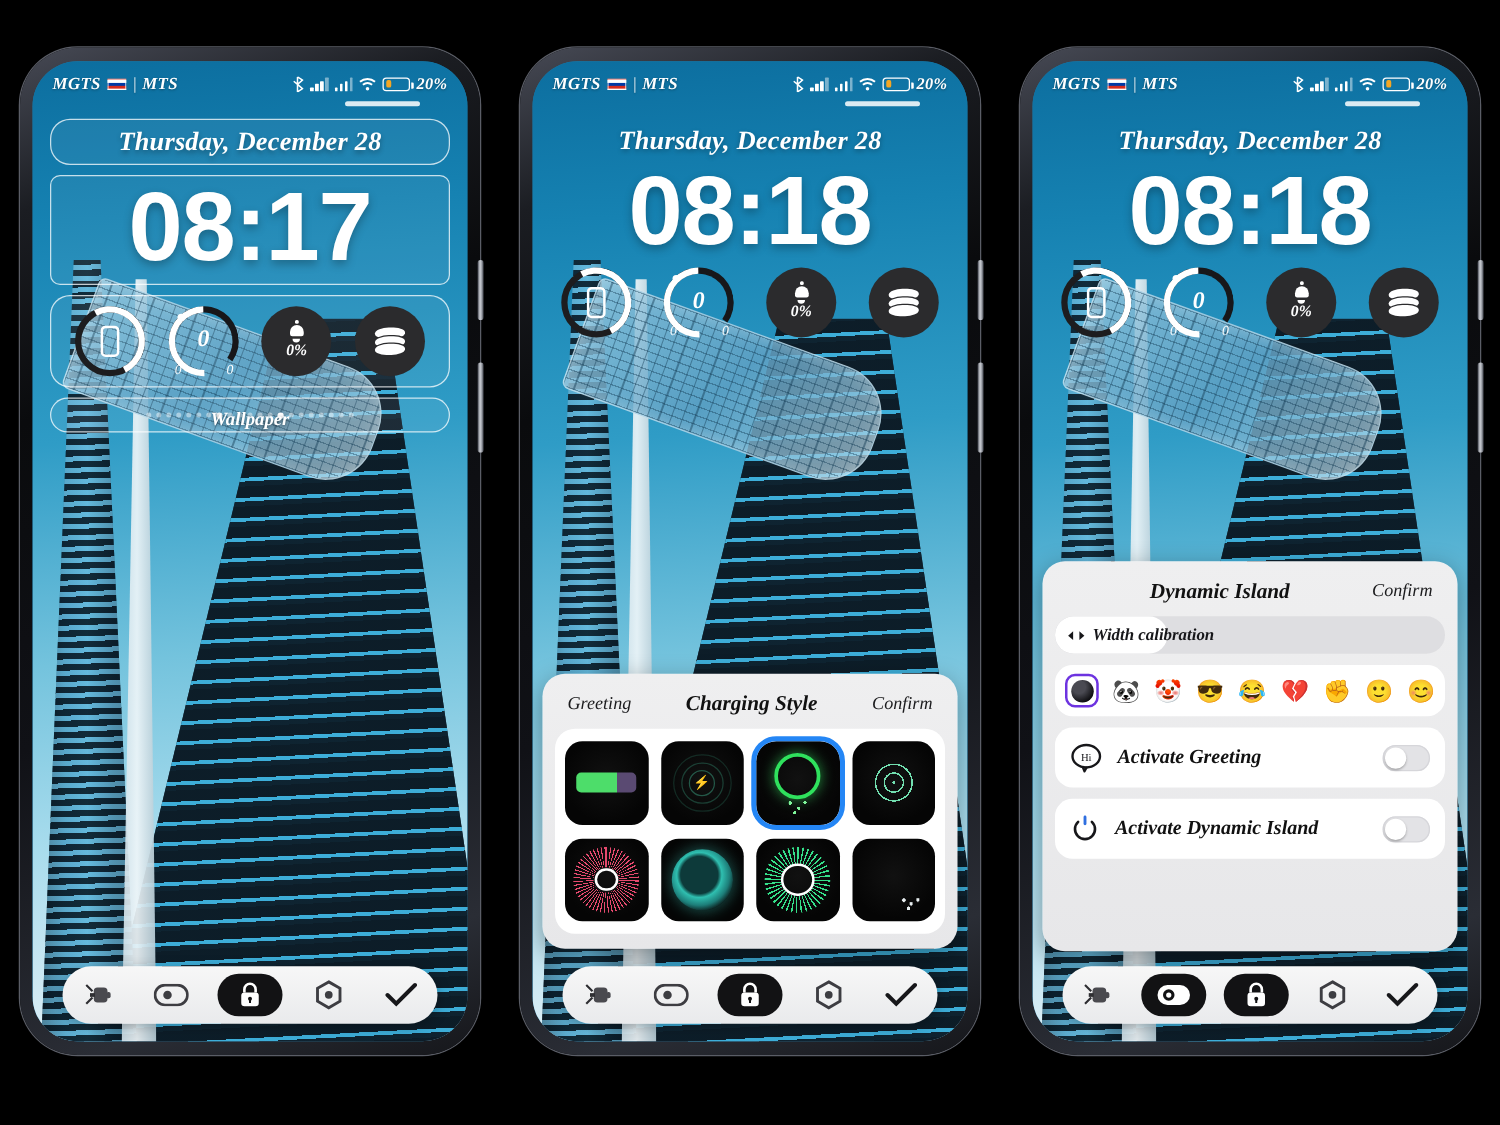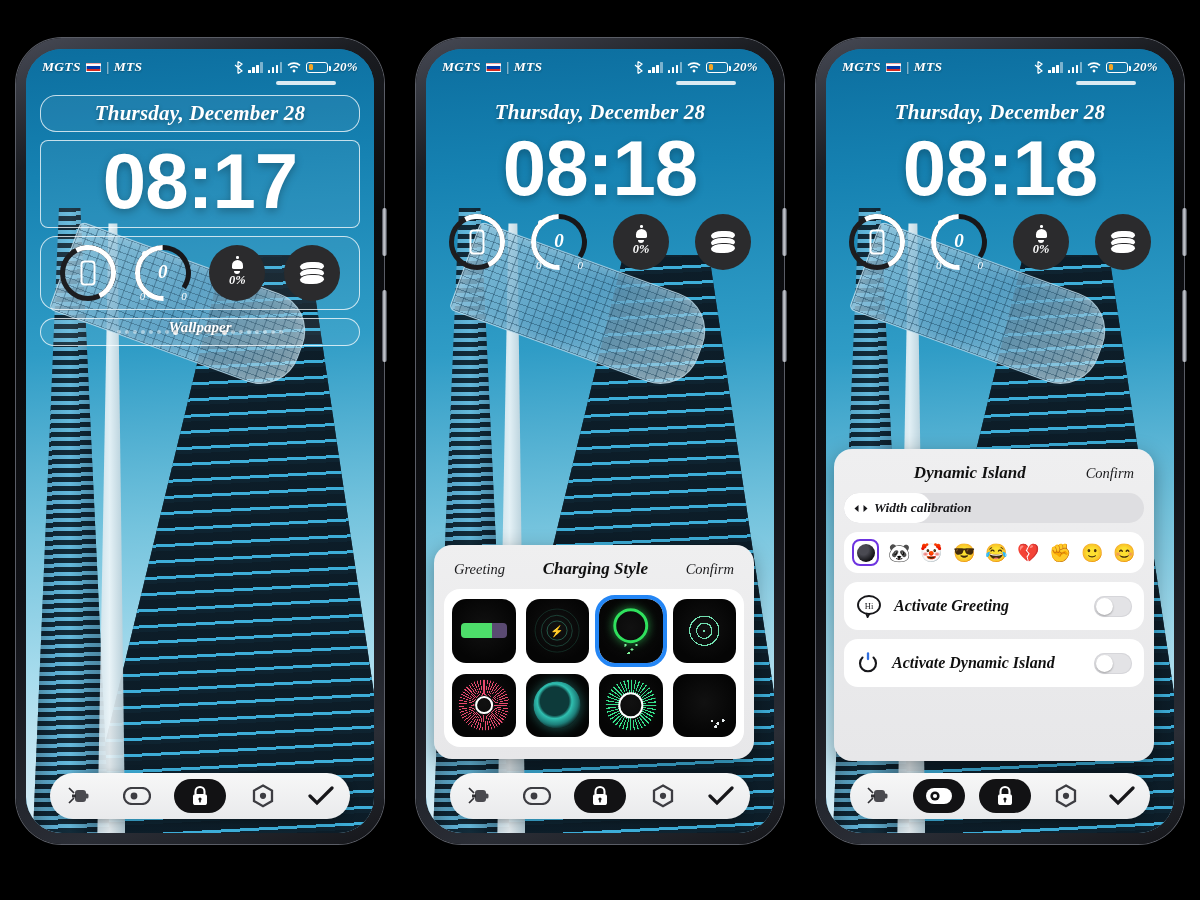--- a/index.html
+++ b/index.html
@@ -261,21 +261,21 @@
   .layers span:nth-child(3){ top:13px; }
 
   
   .wall-strip {
     position: relative;
     margin: 2px 14px 0 14px;
     height: 28px;
     border: 1.6px solid rgba(255,255,255,.75);
     border-radius: 16px;
     background: rgba(255,255,255,.07);
-    display:flex; align-items:flex-start; justify-content:center;
+    display:flex; align-items:flex-end; justify-content:center;
   }
   .wall-label {
     color:#fff; font-style:italic; font-weight:bold; font-size:15px;
     text-shadow:0 1px 3px rgba(0,0,0,.5);
     z-index:2;
   }
   .dots { position:absolute; inset:0; display:flex; align-items:center; justify-content:center; gap:4px; }
   .dots i { width:4px; height:4px; border-radius:50%; background:rgba(255,255,255,.45); }
   .dots i.on { background:#fff; width:5px; height:5px; }
 
@@ -290,21 +290,21 @@
   }
   .tb {
     width: 42px; height: 34px; border-radius: 17px;
     display:flex; align-items:center; justify-content:center;
   }
   .tb.active { background:#121214; width: 52px; }
   .tb svg { display:block; }
 
   
   .sheet {
-    position:absolute; left: 8px; right: 20px;
+    position:absolute; left: 8px; right: 8px;
     background: linear-gradient(#efeff0,#e7e7e9);
     border-radius: 18px;
     box-shadow: 0 6px 20px rgba(0,0,0,.35);
     z-index: 15;
     padding: 10px 10px 12px;
   }
   .sheet-head {
     display:flex; align-items:center; justify-content:space-between;
     padding: 4px 10px 10px;
     font-style: italic;

